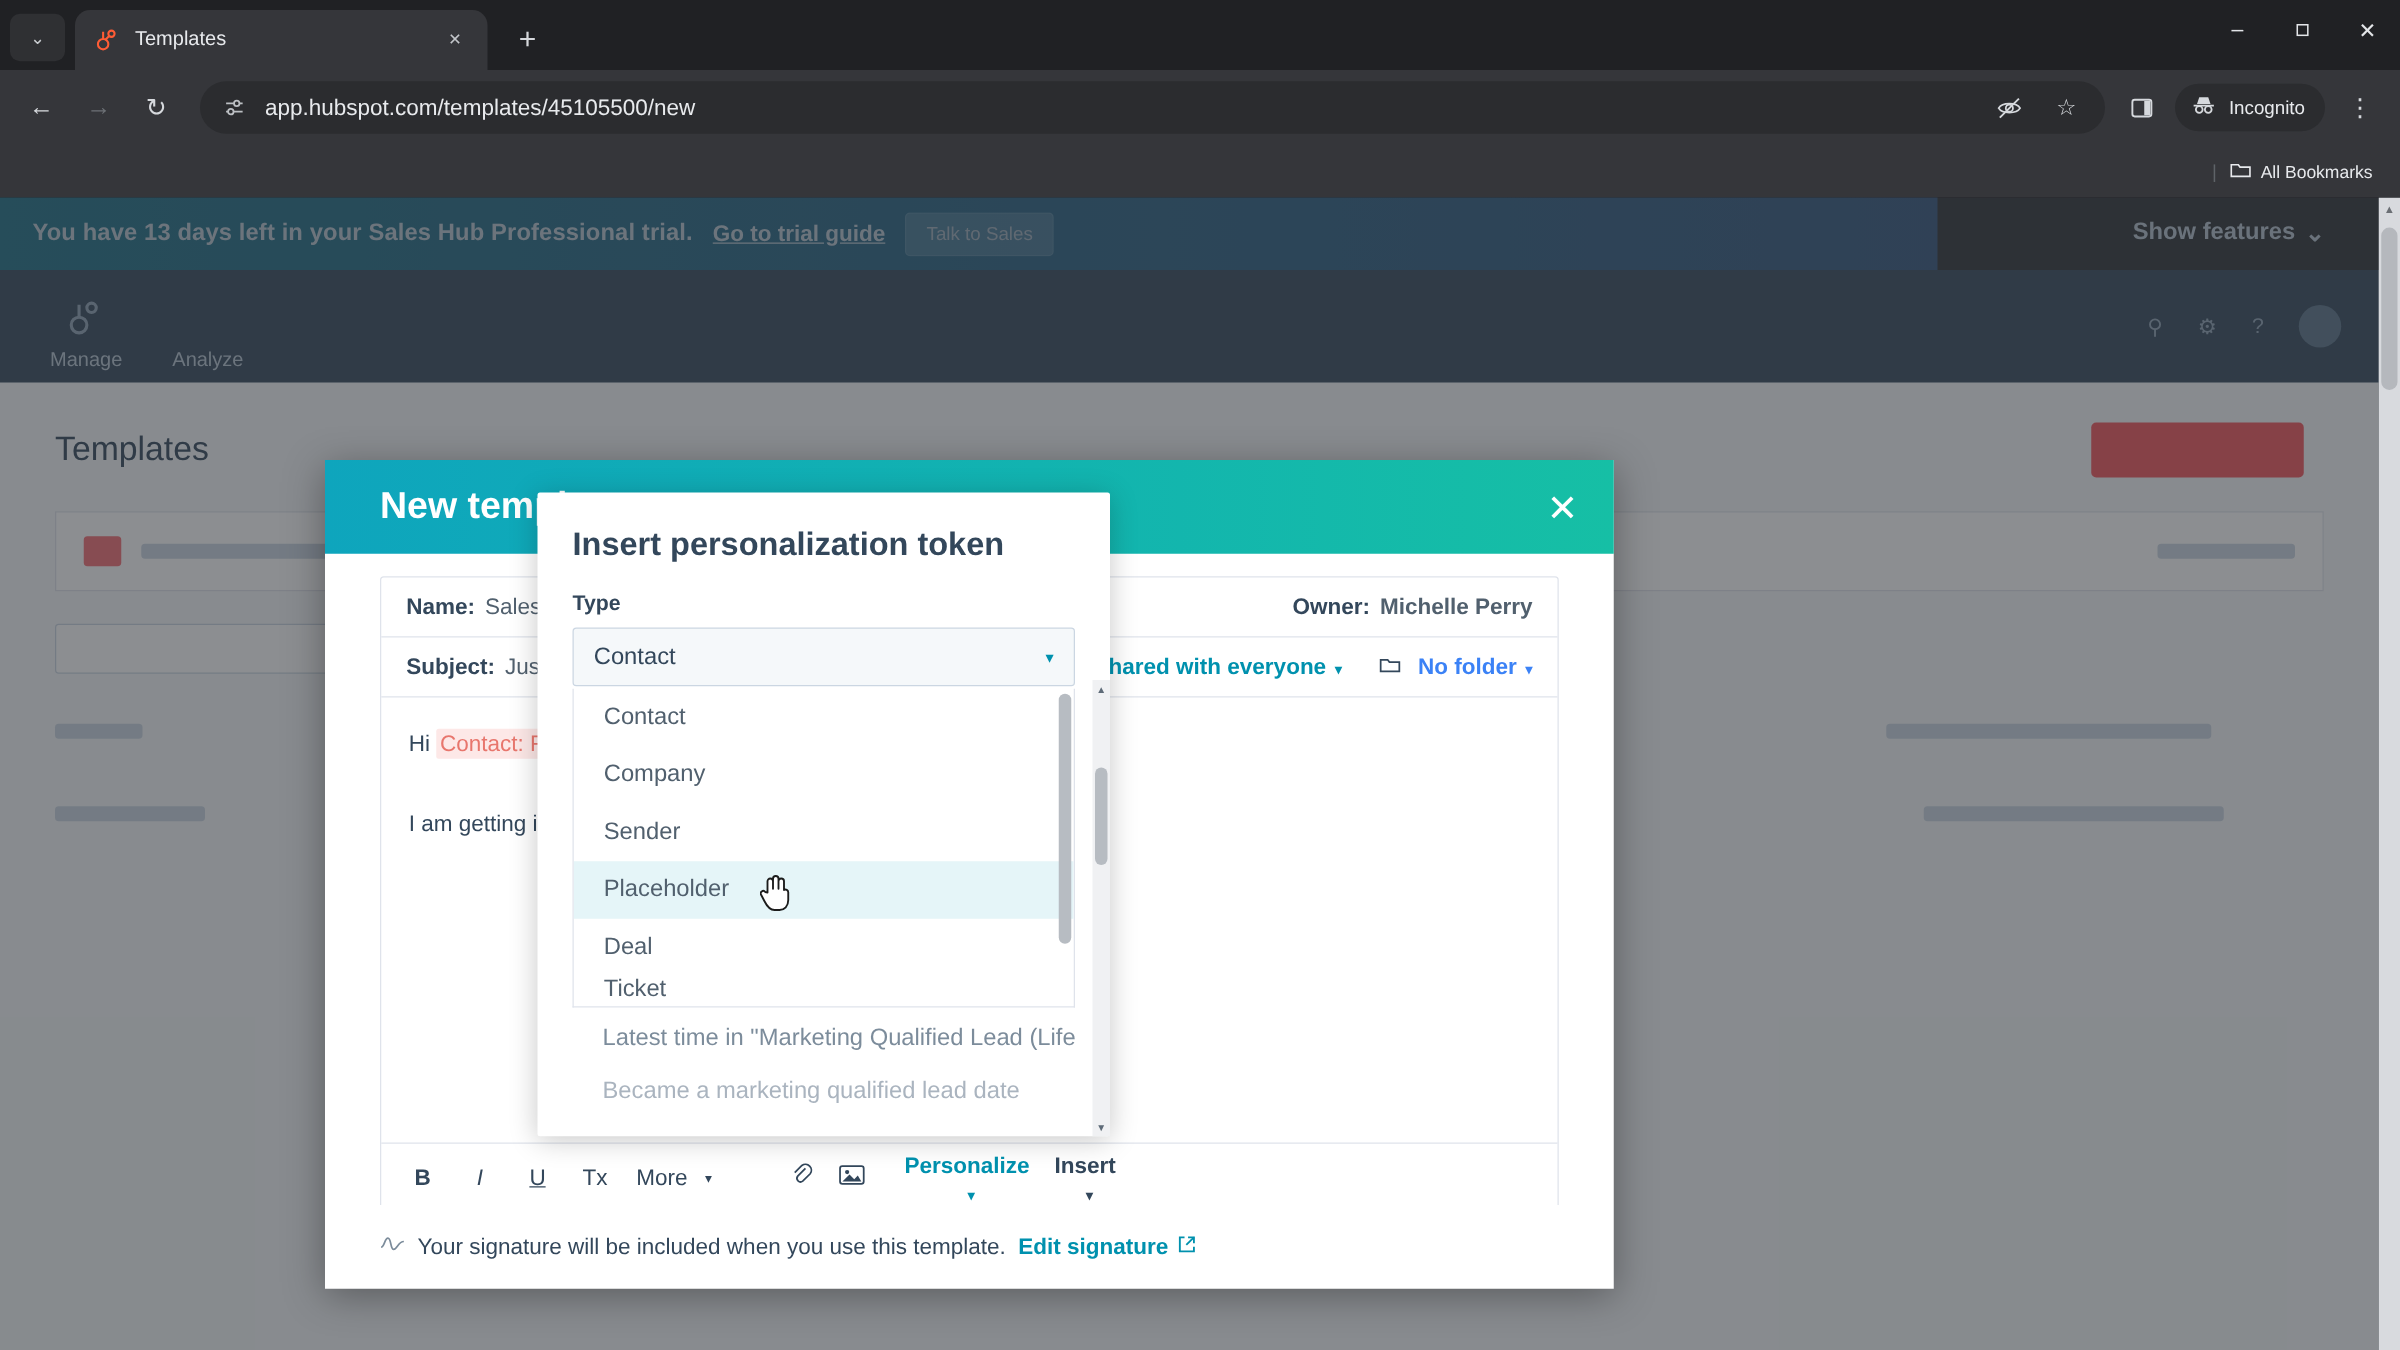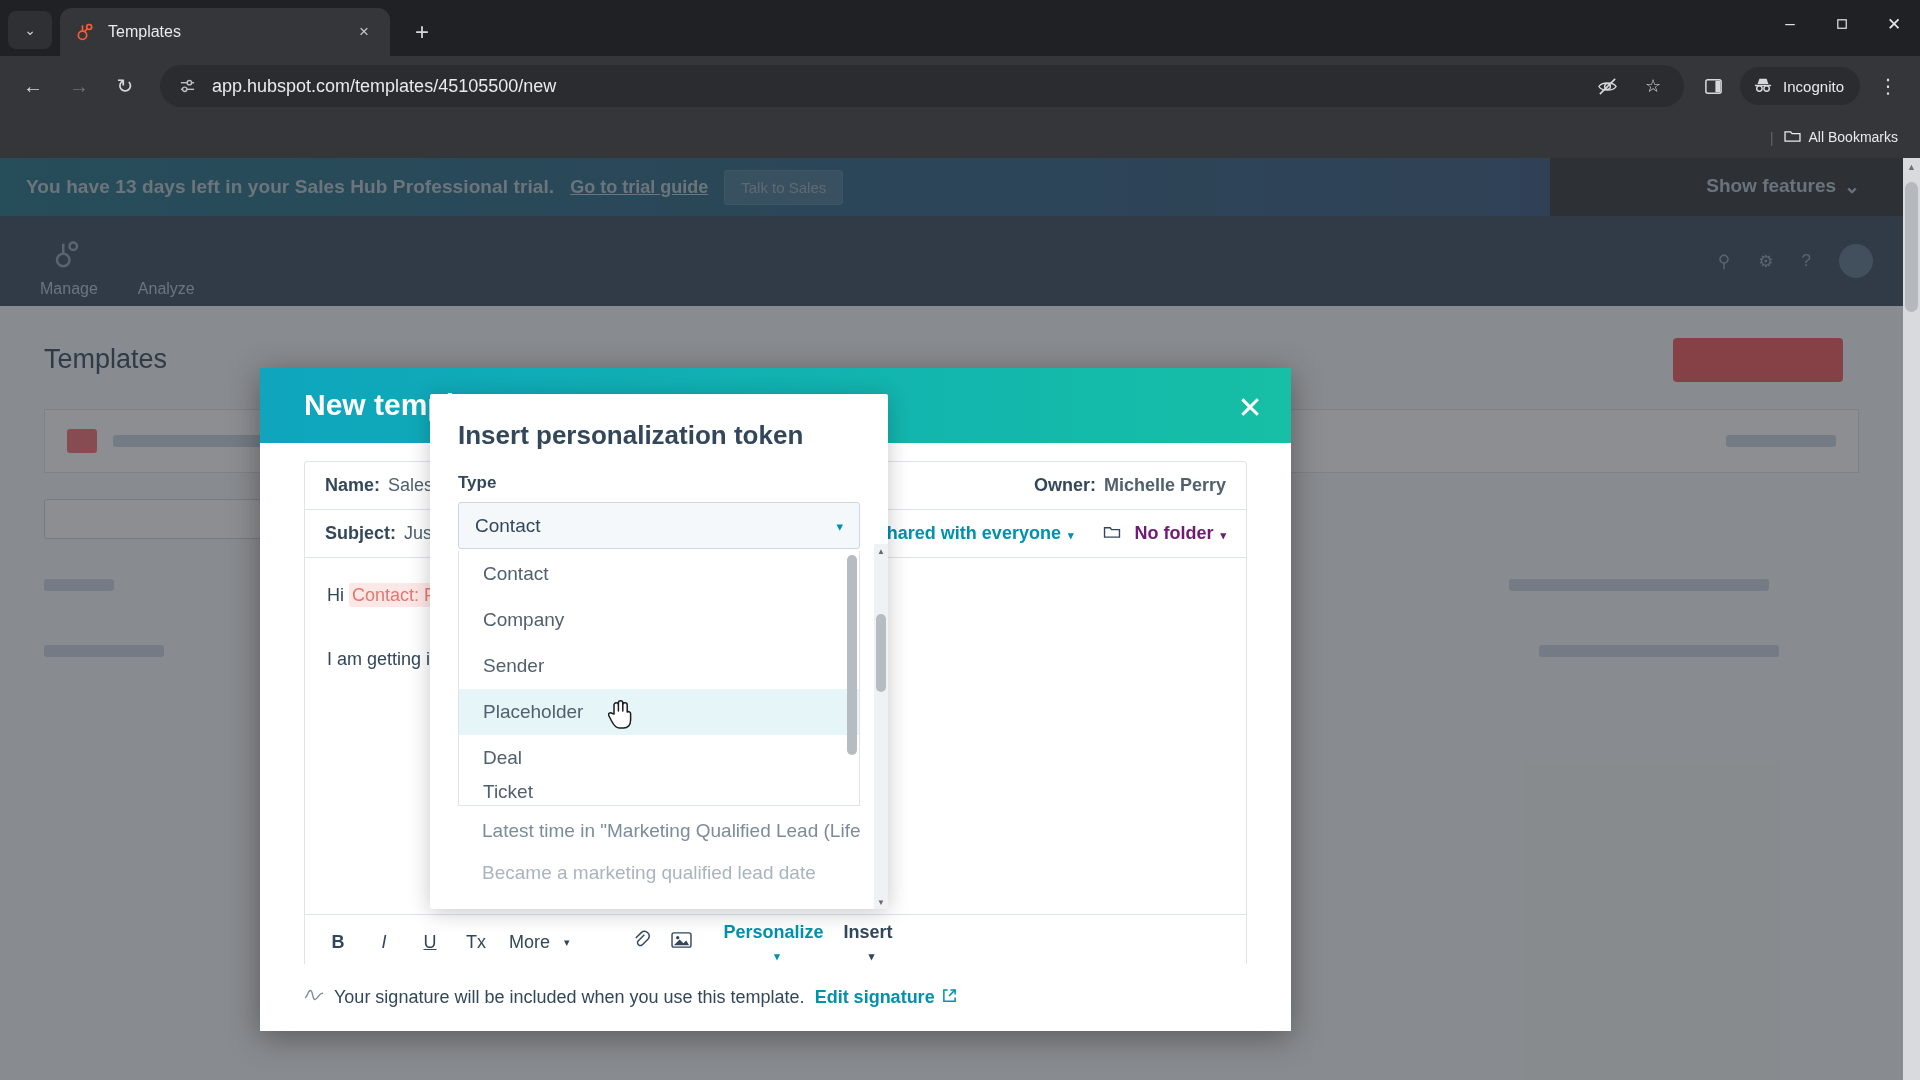--- a/index.html
+++ b/index.html
@@ -671,21 +671,21 @@
           </span>
         </div>
 
         <div class="tpl-row">
           <span class="lbl">Subject:</span>
           <span class="val">Just w</span>
           <span class="tpl-row-right">
             <span>
               <span>Shared with everyone</span><span class="dd-caret">▾</span>
             </span>
-            <span style="color:#701a75">
+            <span style="color:#3b82f6">
               <span class="folder-ic">
                 <svg width="18" height="14" viewBox="0 0 18 15">
                   <path d="M1 3 H7 L8.5 5 H17 V13 H1 Z" fill="none" stroke="#33475b" stroke-width="1.5"></path>
                 </svg>
               </span><span>No folder</span><span class="dd-caret">▾</span>
             </span>
           </span>
         </div>
 
         <div class="tpl-editor">

